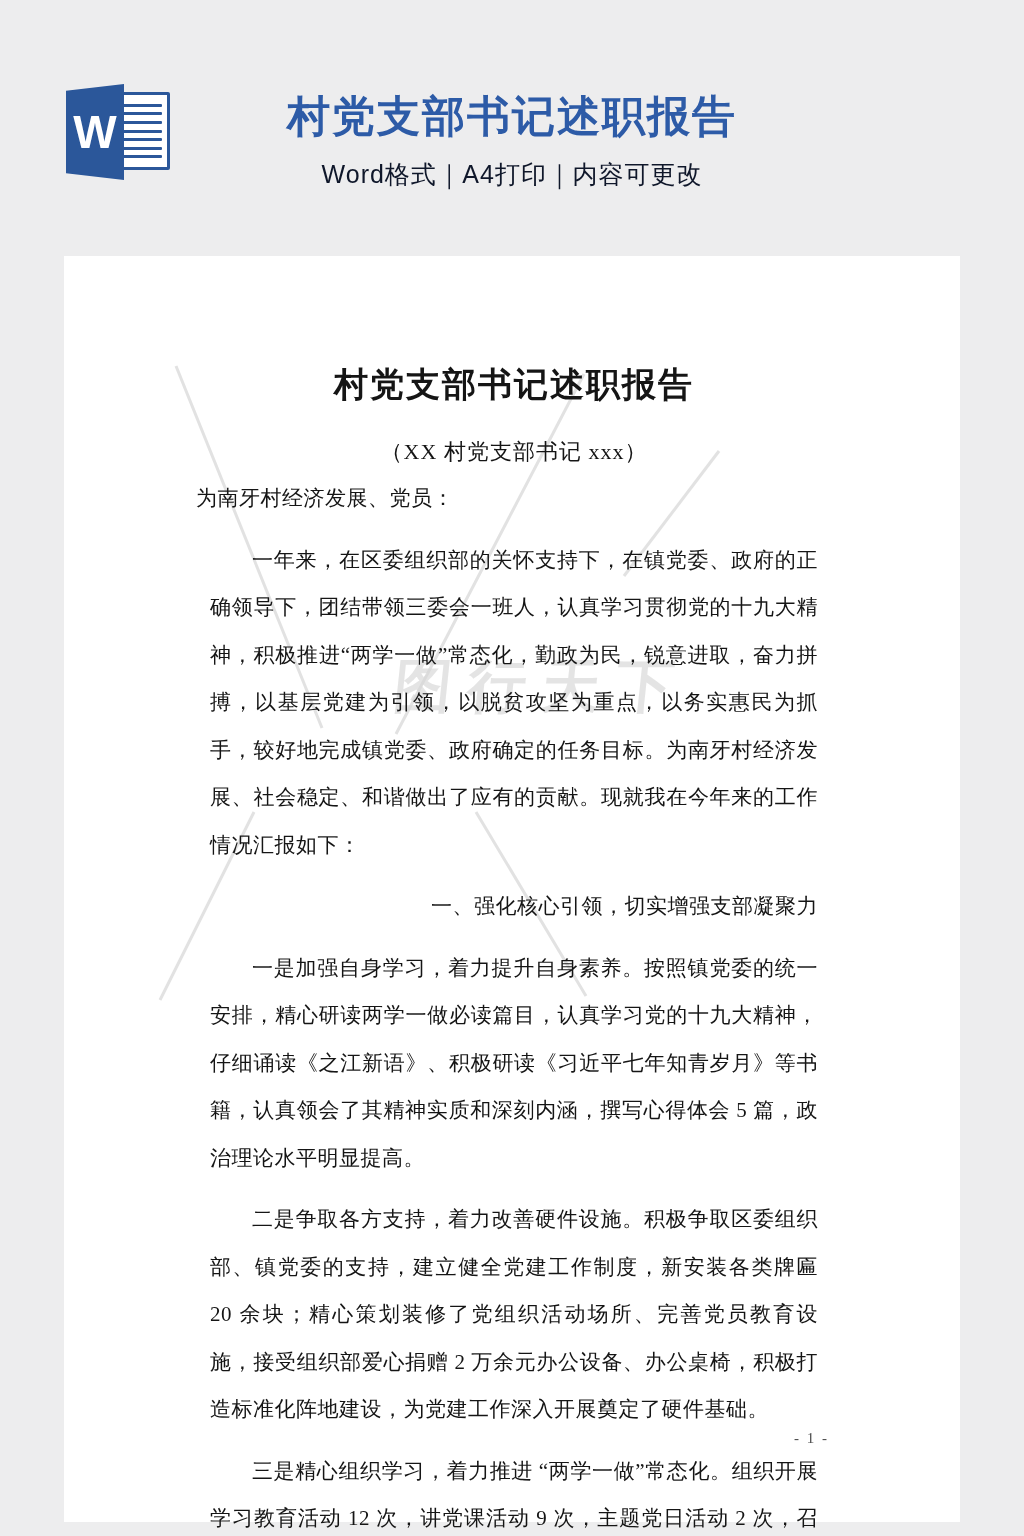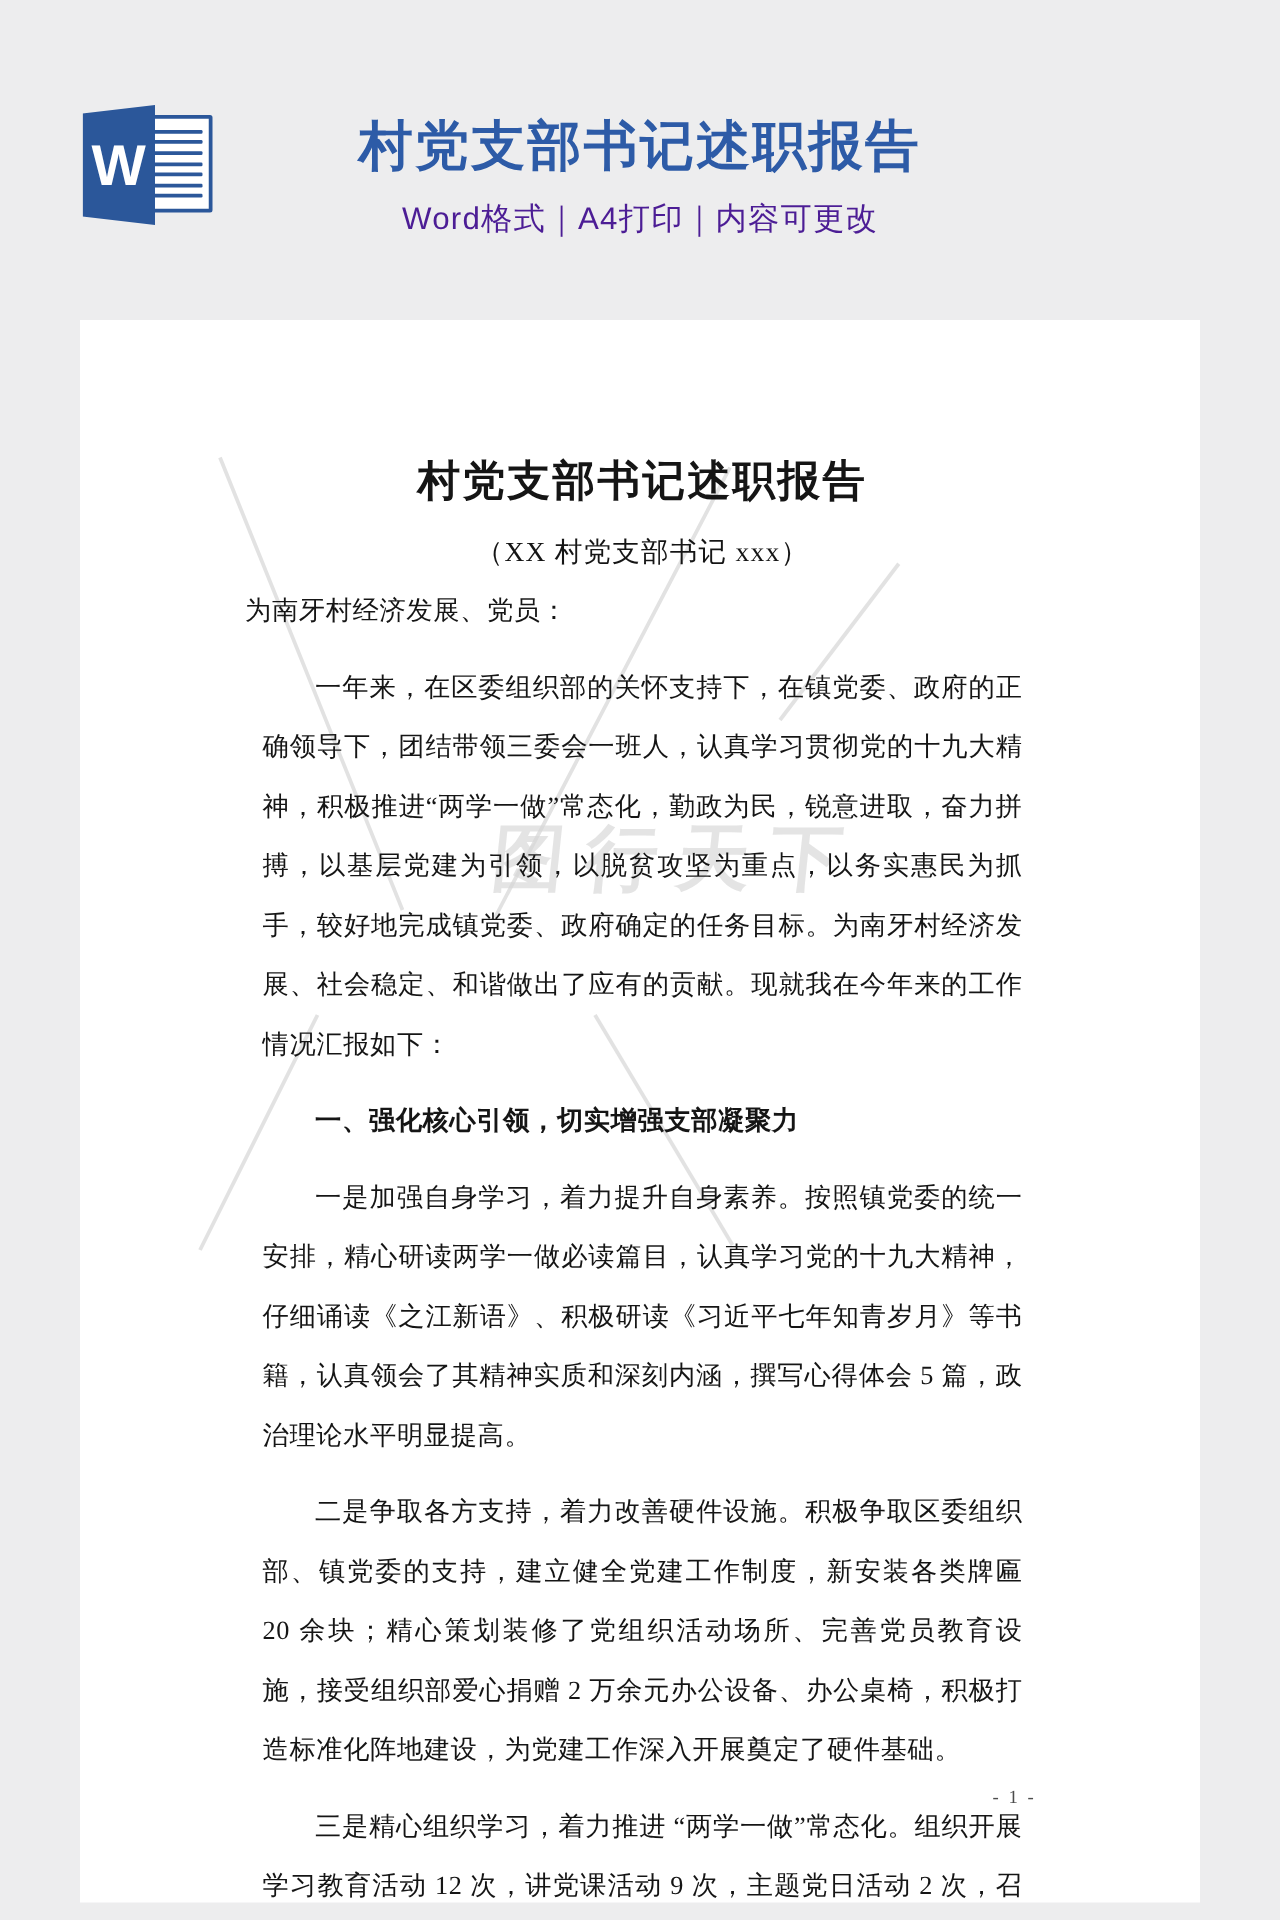--- a/index.html
+++ b/index.html
@@ -17,21 +17,21 @@
   .hdr-title{
     position:absolute;left:0;right:0;top:88px;
     text-align:center;
     font-family:"Liberation Sans","DejaVu Sans",sans-serif;
     font-size:43px;font-weight:bold;color:#2d5ba7;letter-spacing:2px;
   }
   .hdr-sub{
     position:absolute;left:0;right:0;top:158px;
     text-align:center;
     font-family:"Liberation Sans","DejaVu Sans",sans-serif;
-    font-size:25px;color:#4c1d95;letter-spacing:1px;
+    font-size:25px;color:#0f172a;letter-spacing:1px;
   }
 
   
   .word-icon{position:absolute;left:66px;top:84px;width:94px;height:96px;}
   .wi-sheet{
     position:absolute;left:38px;top:8px;width:50px;height:66px;
     background:#fff;border:3px solid #2b579a;border-radius:2px;
     display:flex;flex-direction:column;justify-content:space-evenly;
     padding:3px 5px;
   }
@@ -60,33 +60,33 @@
     letter-spacing:16px;white-space:nowrap;
     transform:skewX(-6deg);
   }
 
   .doc-content{position:absolute;left:132px;top:0;width:636px;color:#151515;}
   .doc-title{
     margin-top:106px;
     text-align:center;font-size:34px;font-weight:bold;letter-spacing:2px;
   }
   .doc-subtitle{
-    margin-top:19px;
+    margin-top:29px;
     text-align:center;font-size:22px;letter-spacing:1px;
   }
   .salutation{
     margin:8px 0 0 0;
     font-size:21px;line-height:47.5px;letter-spacing:.5px;
   }
   .doc-body p{
     margin:14px;
     font-size:21px;line-height:47.5px;letter-spacing:.5px;
     text-align:justify;text-indent:2em;
   }
-  .doc-body p.heading{font-weight:bold;text-align:left;}
+  .doc-body p.heading{font-weight:normal;text-align:right;}
   .page-number{
     position:absolute;left:730px;top:1174px;
     font-size:15px;color:#4c4c4c;letter-spacing:2px;
   }
 </style>
 </head>
 <body>
 
 <div class="canvas">
 

